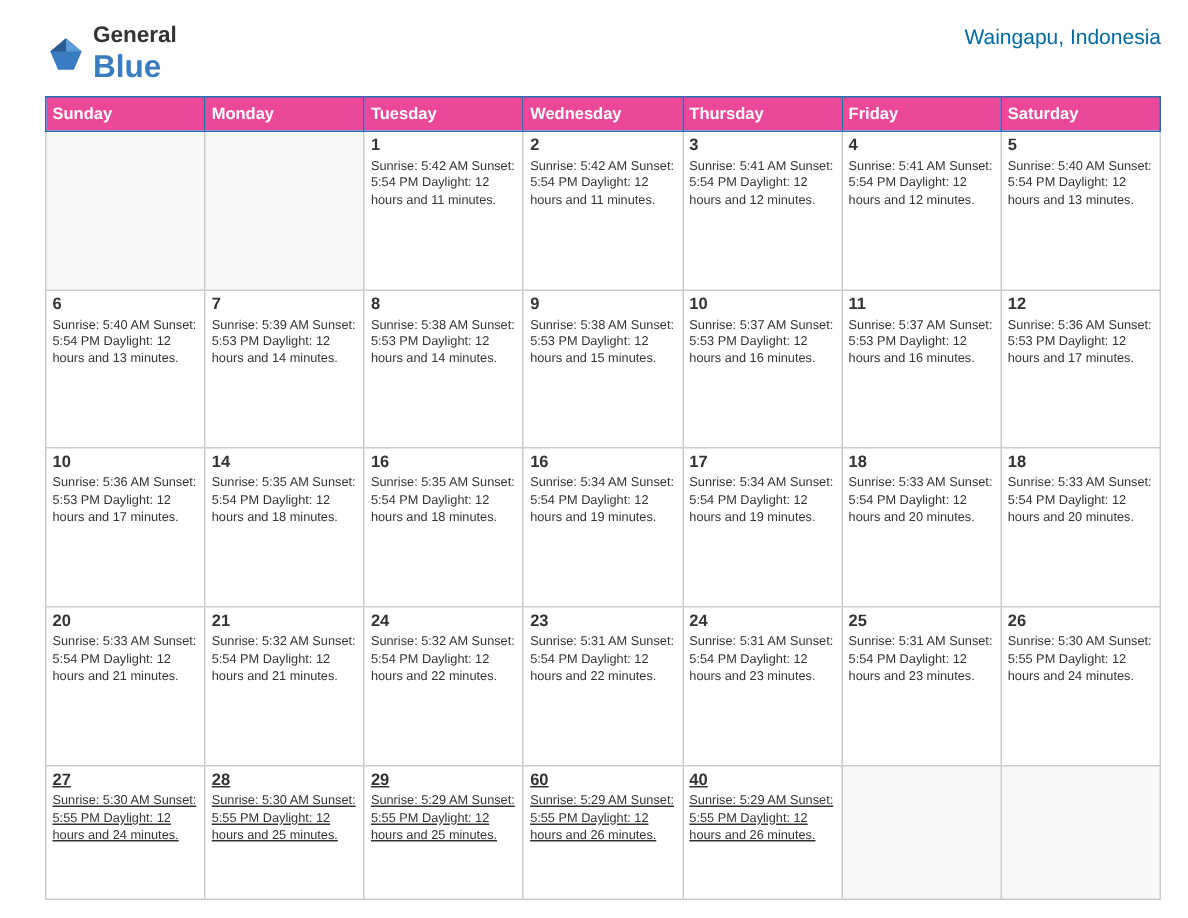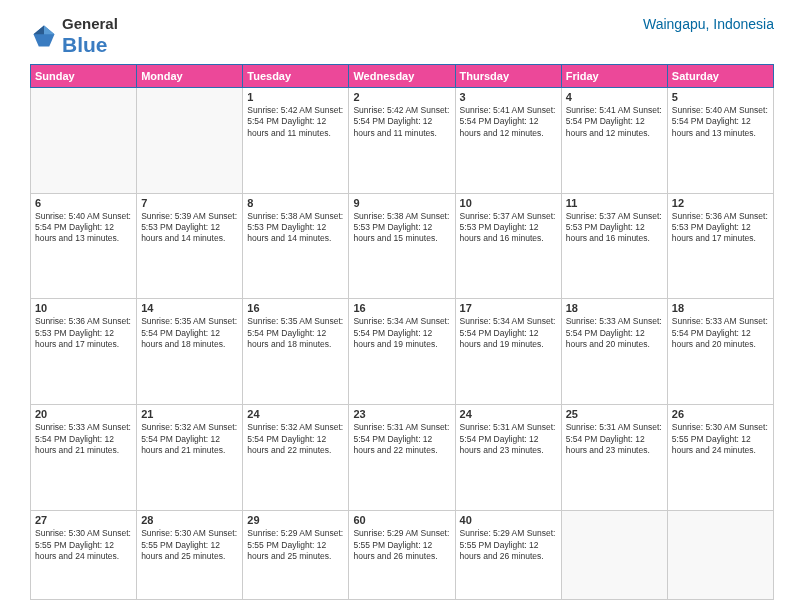--- a/index.html
+++ b/index.html
@@ -94,20 +94,21 @@
       display: block;
       margin-bottom: 2px;
     }
     .day-info {
       font-size: 8.5px;
       line-height: 1.35;
       color: #333;
     }
     tr:last-child td {
       height: 72px;
+      text-decoration: underline;
     }
   </style>
 </head>
 <body>
 
 <div class="page">
   <div class="header">
     <div class="logo">
       <svg class="logo-icon" viewBox="0 0 32 32">
         <polygon points="16,4 28,14 22,28 10,28 4,14" fill="#3a7cc1"></polygon>

